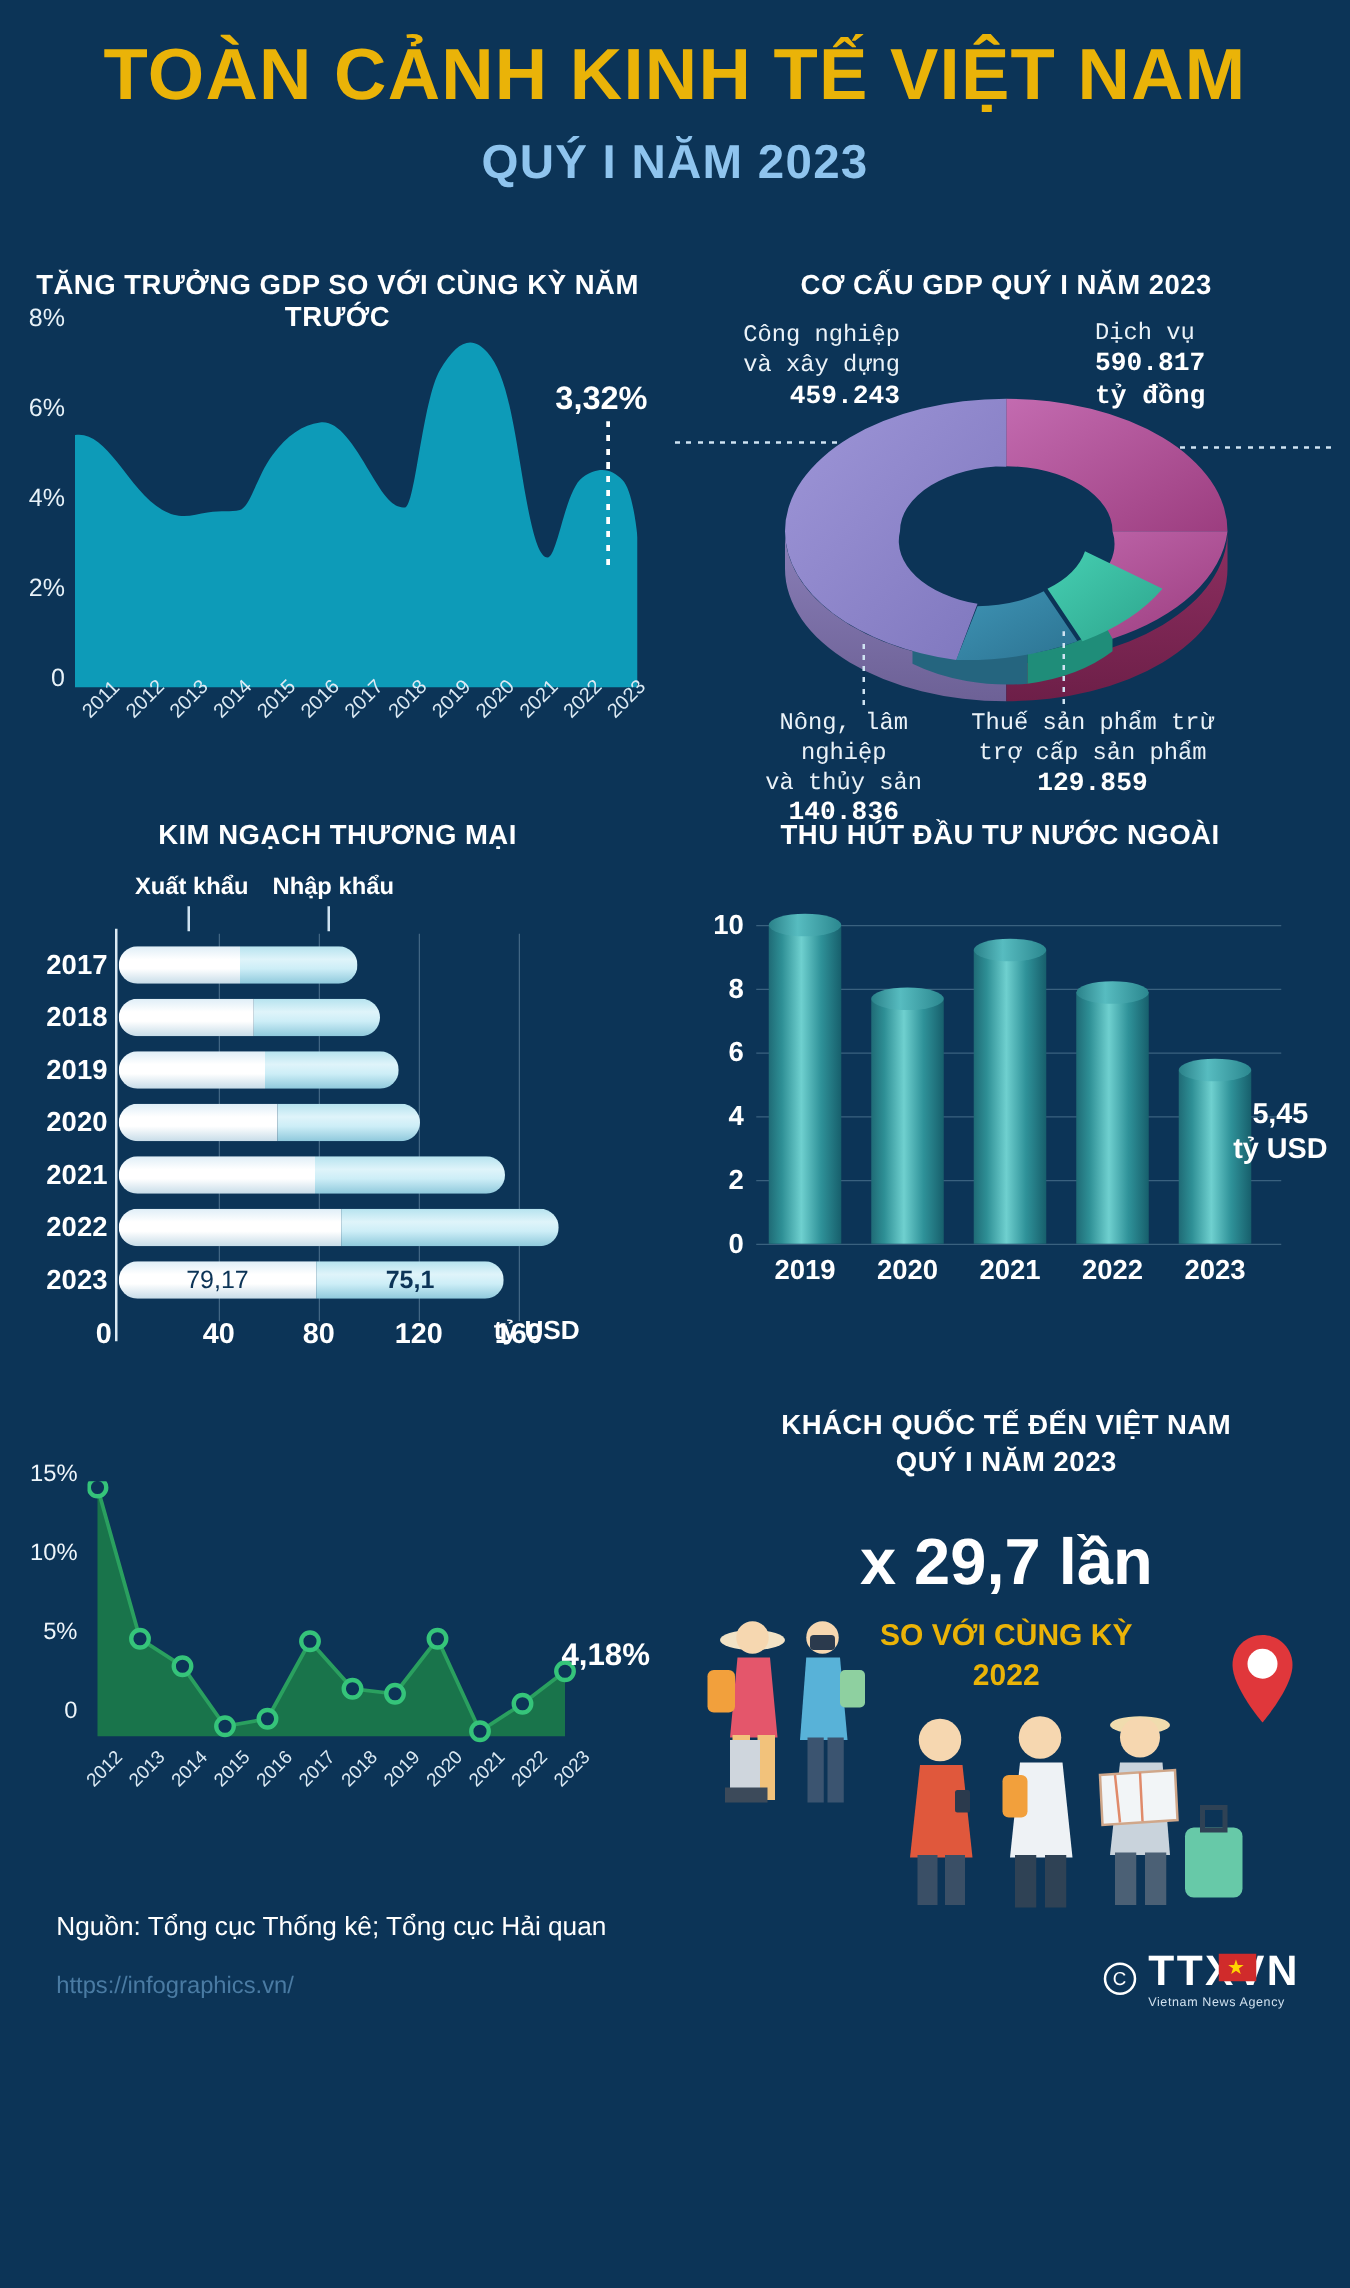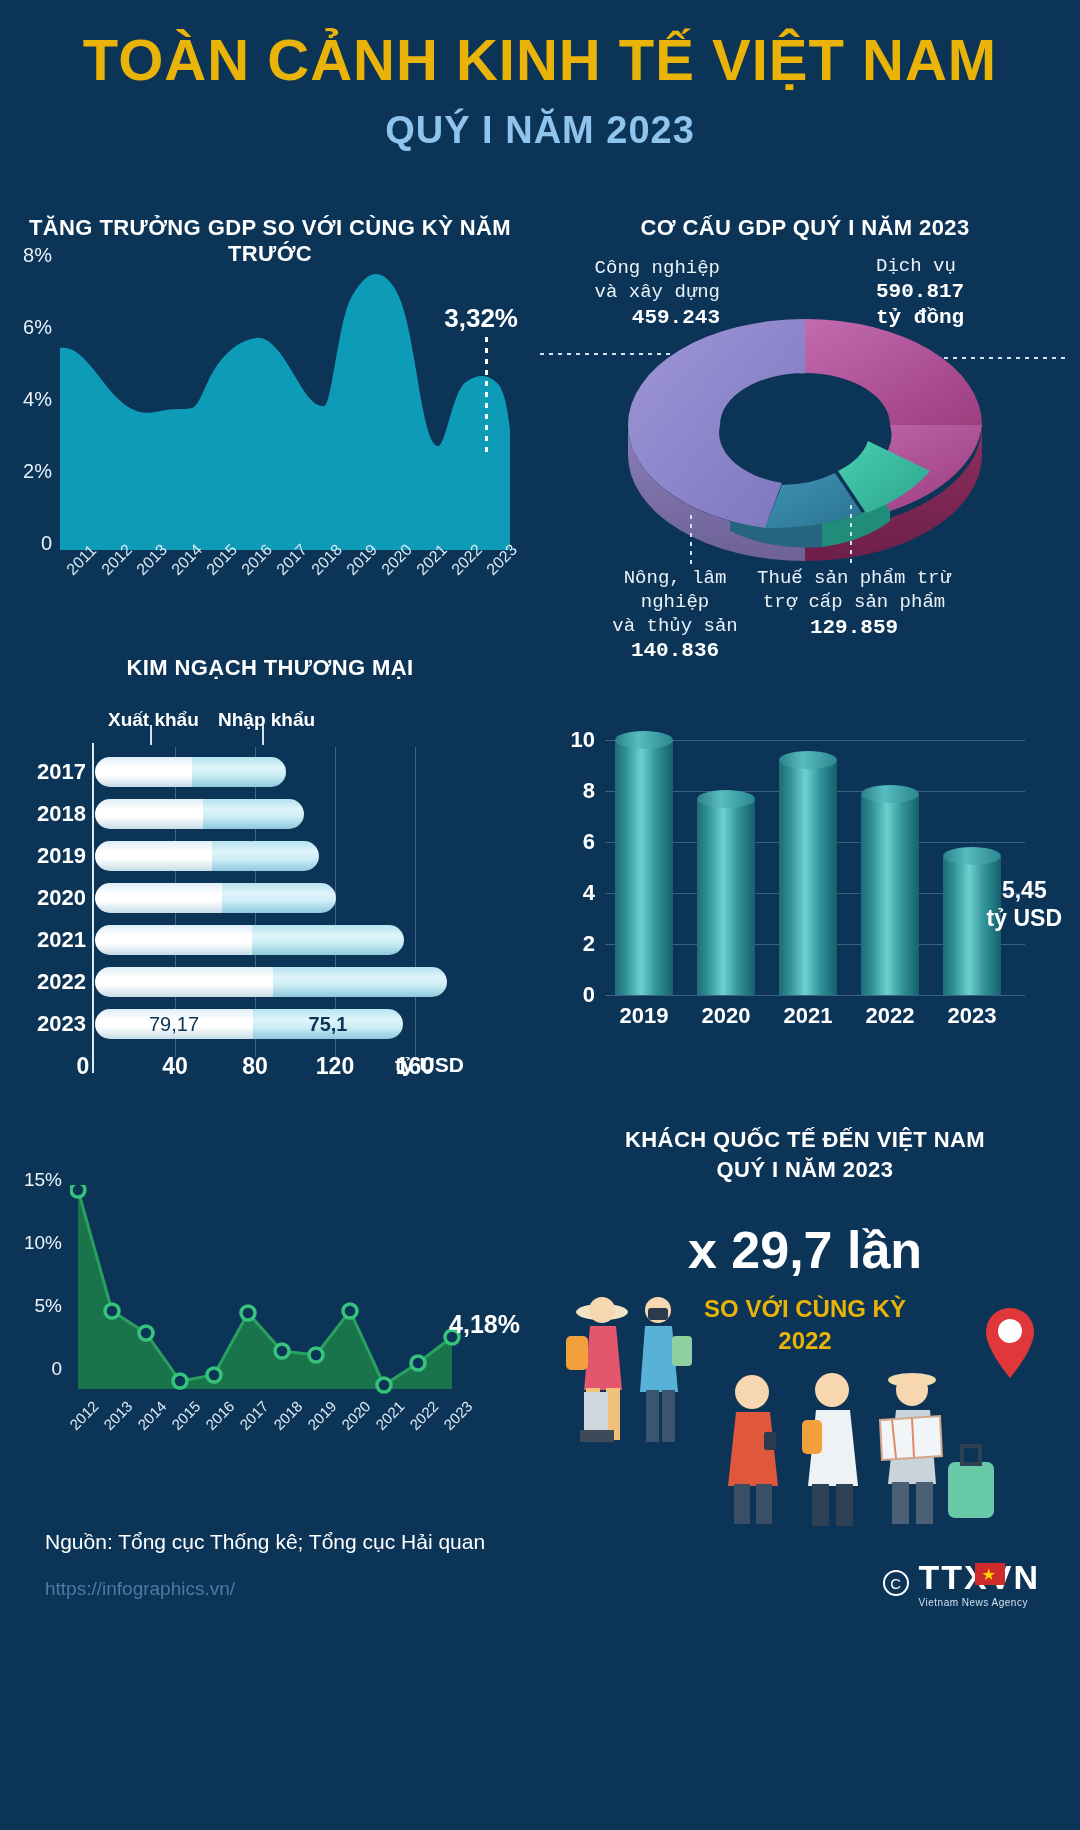--- a/index.html
+++ b/index.html
@@ -67,21 +67,21 @@
     height:2px;
   }
   .pie-lead.v {
     background:repeating-linear-gradient(to bottom,#cfe3f2 0 4px,transparent 4px 9px);
     width:2px; height:auto;
   }
 
   
   #trade { left:0px; top:655px; width:540px; height:430px; }
   #trade .sect-title { width:540px; }
-  .leg { position:absolute; top:44px; font-size:19px; font-weight:bold; color:#ffffff;margin-top:10px; }
+  .leg { position:absolute; top:44px; font-size:19px; font-weight:bold; color:#ffffff; }
   .leg-line { position:absolute; width:2px; height:20px; background:#cfe3f2; top:70px; }
   .tr-rows { position:absolute; left:95px; top:96px; width:350px; }
   .tr-row { position:relative; height:42px; }
   .tr-ylabel {
     position:absolute; left:-97px; top:50%; transform:translateY(-50%);
     width:88px; text-align:right; font-size:22px; font-weight:bold; color:#ffffff;
   }
   .bar { position:absolute; left:0; top:6px; height:30px; border-radius:15px; display:flex; overflow:hidden; }
   .bar .ex {
     background:linear-gradient(to bottom,#dfeef7 0%,#ffffff 35%,#ffffff 60%,#c7dce8 100%);
@@ -282,21 +282,21 @@
     </div>
 
     <div class="pie-lead v" style="left:160px; top:300px; height:52px;"></div>
     <div class="pie-lbl" style="left:55px; top:352px; width:180px; text-align:center;">
       <div>Nông, lâm nghiệp</div>
       <div>và thủy sản</div>
       <b>140.836</b>
     </div>
 
     <div class="pie-lead v" style="left:320px; top:290px; height:62px;"></div>
-    <div class="pie-lbl" style="left:224px; top:352px; width:200px; text-align:center;">
+    <div class="pie-lbl" style="left:244px; top:352px; width:200px; text-align:center;">
       <div>Thuế sản phẩm trừ</div>
       <div>trợ cấp sản phẩm</div>
       <b>129.859</b>
     </div>
   </div>
 
   <div class="panel" id="trade">
     <div class="sect-title">KIM NGẠCH THƯƠNG MẠI</div>
 
     <div class="leg" style="left:108px;">Xuất khẩu</div>
@@ -368,20 +368,21 @@
       <span style="left:83px;">0</span>
       <span style="left:175px;">40</span>
       <span style="left:255px;">80</span>
       <span style="left:335px;">120</span>
       <span style="left:415px;">160</span>
     </div>
     <div class="tr-unit">tỷ USD</div>
   </div>
 
   <div class="panel" id="fdi">
+    <div class="sect-title">THU HÚT ĐẦU TƯ NƯỚC NGOÀI</div>
 
     <div class="fdi-ax">
       <span style="top:0px;">10</span>
       <span style="top:51px;">8</span>
       <span style="top:102px;">6</span>
       <span style="top:153px;">4</span>
       <span style="top:204px;">2</span>
       <span style="top:255px;">0</span>
     </div>
 

